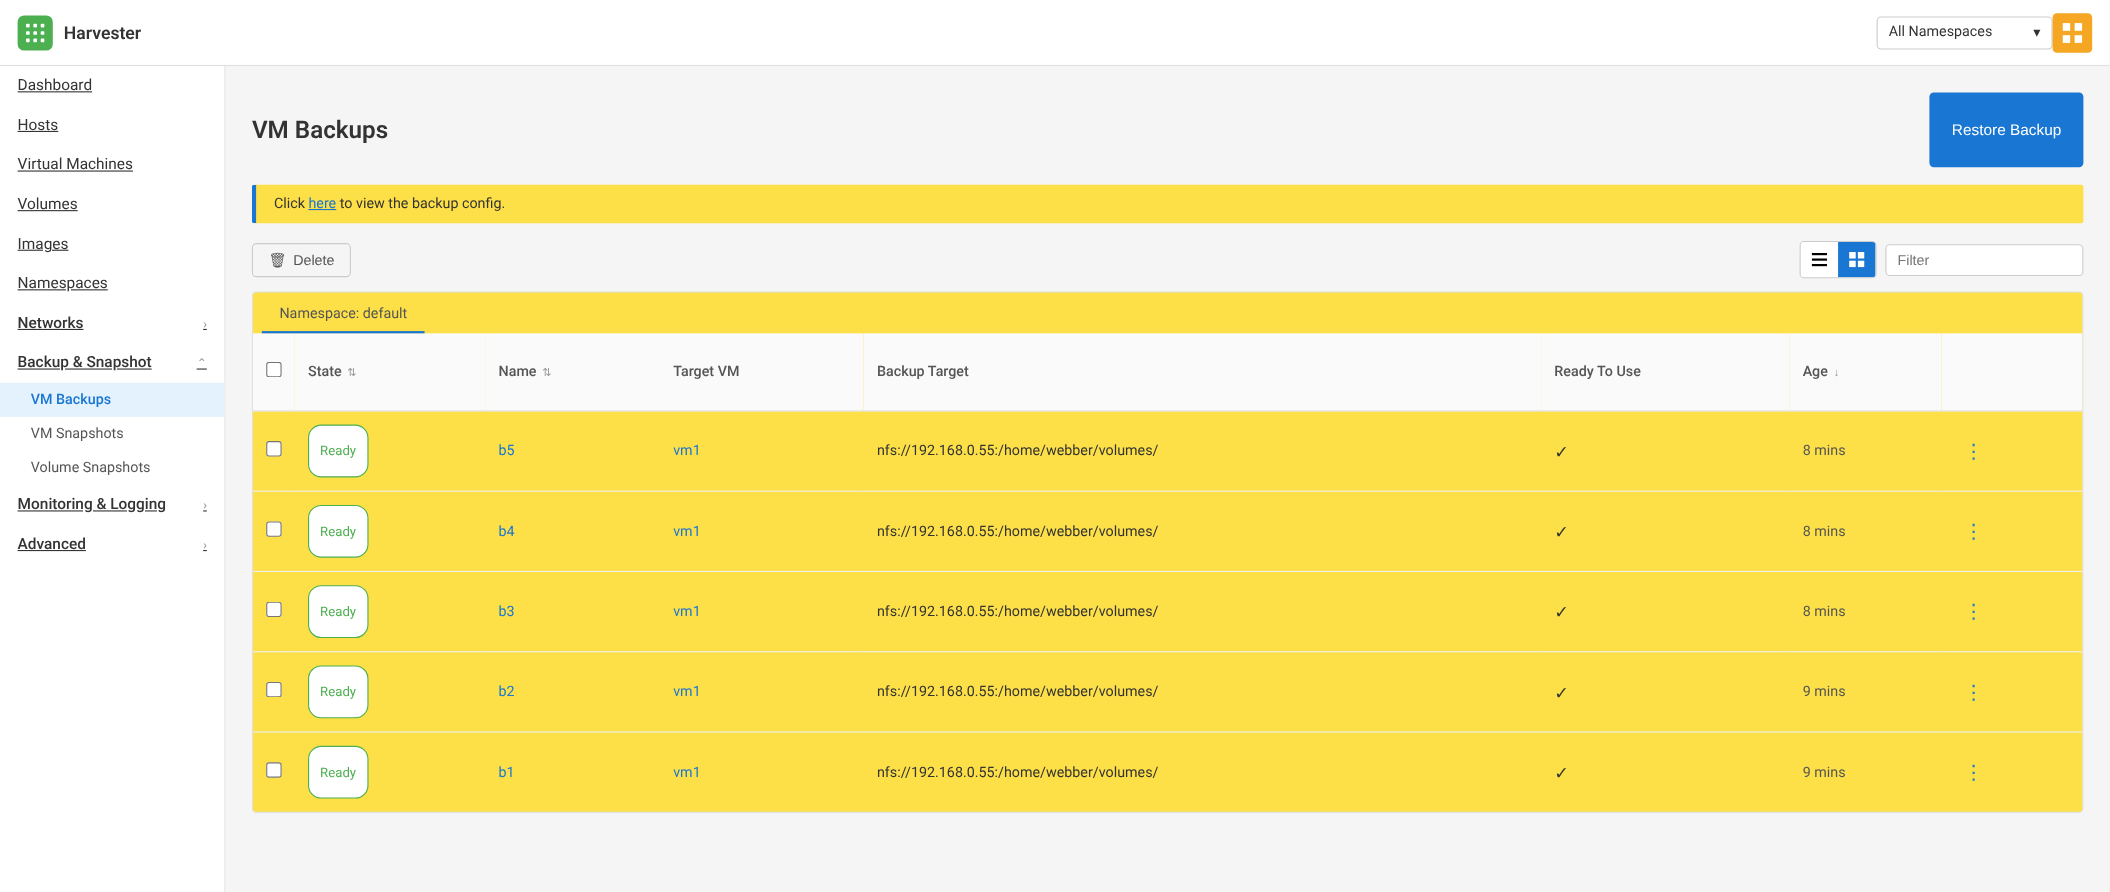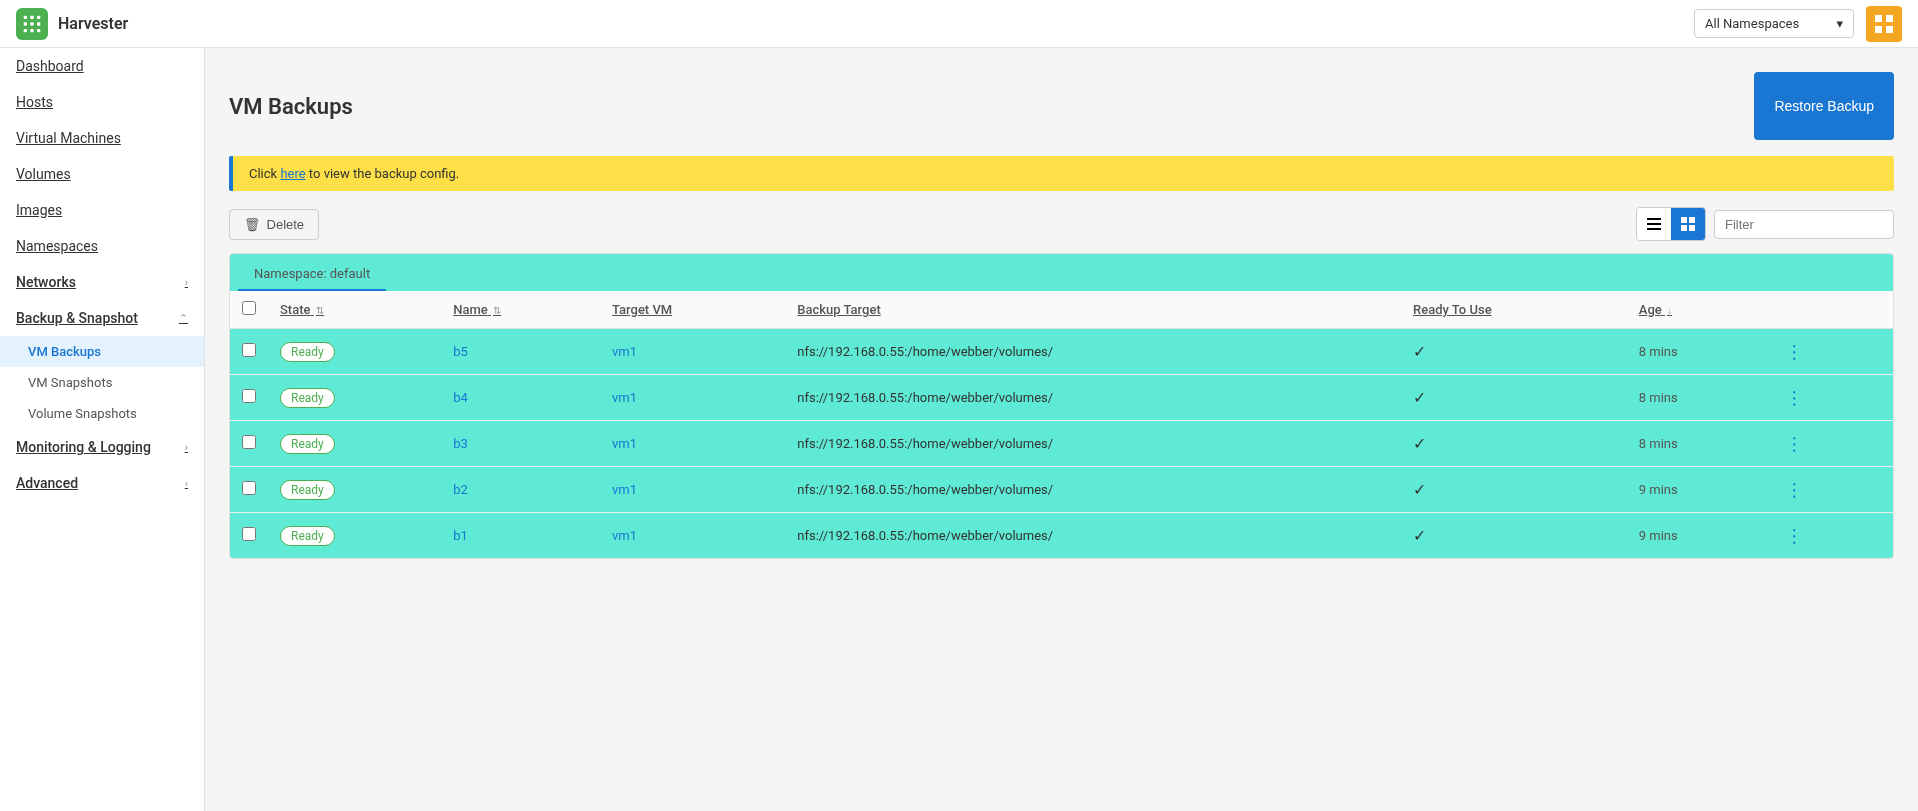--- a/index.html
+++ b/index.html
@@ -1,24 +1,24 @@
 <!DOCTYPE html>
 <html><head>
   <meta charset="utf-8">
   <style>
     * { box-sizing: border-box; margin: 0; padding: 0; }
     body { font-family: -apple-system, BlinkMacSystemFont, 'Segoe UI', Roboto, sans-serif; font-size: 14px; background: #f5f5f5; color: #333; display: flex; flex-direction: column; height: 811px; overflow: hidden; }
 
     
-    .topbar { height: 48px; background: #fff; border-bottom: 1px solid #e0e0e0; display: flex; align-items: center; justify-content: space-between; padding: 0 16px; flex-shrink: 0; }
+    .topbar { height: 60px; background: #fff; border-bottom: 1px solid #e0e0e0; display: flex; align-items: center; justify-content: space-between; padding: 0 16px; flex-shrink: 0; }
     .topbar-left { display: flex; align-items: center; gap: 10px; }
     .topbar-logo { width: 32px; height: 32px; background: #4caf50; border-radius: 6px; display: flex; align-items: center; justify-content: center; }
     .topbar-logo svg { width: 20px; height: 20px; }
     .topbar-title { font-size: 16px; font-weight: 600; color: #333; }
-    .topbar-right { display: flex; align-items: center; gap: 12px; }
+    .topbar-right { display: flex; align-items: center; }
     .namespace-select { display: flex; align-items: center; border: 1px solid #ccc; border-radius: 4px; padding: 6px 10px; background: #fff; cursor: pointer; gap: 8px; font-size: 13px; min-width: 160px; justify-content: space-between; }
     .grid-icon-btn { width: 36px; height: 36px; background: #f5a623; border-radius: 4px; display: flex; align-items: center; justify-content: center; cursor: pointer; }
 
     
     .layout { display: flex; flex: 1; overflow: hidden; }
 
     
     .sidebar { width: 205px; background: #fff; border-right: 1px solid #e0e0e0; overflow-y: auto; flex-shrink: 0; }
     .sidebar-item { padding: 10px 16px; cursor: pointer; color: #333; font-size: 14px; display: flex; align-items: center; justify-content: space-between; text-decoration: underline; }
     .sidebar-item.section { font-weight: 500; }
@@ -42,31 +42,31 @@
     .toolbar { display: flex; align-items: center; justify-content: space-between; margin-bottom: 12px; }
     .toolbar-left { display: flex; gap: 8px; }
     .delete-btn { display: flex; align-items: center; gap: 6px; background: #f5f5f5; border: 1px solid #ccc; border-radius: 4px; padding: 7px 14px; font-size: 13px; cursor: pointer; color: #555; }
     .toolbar-right { display: flex; align-items: center; gap: 8px; }
     .view-toggle { display: flex; border: 1px solid #ccc; border-radius: 4px; overflow: hidden; }
     .view-btn { width: 34px; height: 32px; display: flex; align-items: center; justify-content: center; cursor: pointer; background: #fff; border: none; }
     .view-btn.active { background: #1976d2; color: #fff; }
     .filter-input { border: 1px solid #ccc; border-radius: 4px; padding: 6px 10px; font-size: 13px; width: 180px; outline: none; background: #fff; }
 
     
-    .table-container { background: #5eead4; border-radius: 4px; border: 1px solid #e0e0e0; }
+    .table-container { background: #fde047; border-radius: 4px; border: 1px solid #e0e0e0; }
     .namespace-tab { display: inline-block; padding: 8px 16px; font-size: 13px; color: #555; border-bottom: 2px solid #1976d2; margin-left: 8px; margin-top: 4px; cursor: pointer; }
     table { width: 100%; border-collapse: collapse; }
     thead tr { background: #fafafa; border-bottom: 1px solid #e0e0e0; }
-    thead th { padding: 10px 12px; text-align: left; font-size: 13px; font-weight: 500; color: #555; white-space: nowrap; text-decoration: underline; }
+    thead th { padding: 26px 12px; text-align: left; font-size: 13px; font-weight: 500; color: #555; white-space: nowrap; }
     tbody tr { border-bottom: 1px solid #f0f0f0; }
     tbody tr:last-child { border-bottom: none; }
     tbody td { padding: 12px 12px; font-size: 13px; color: #333; vertical-align: middle; }
     .checkbox-col { width: 36px; }
     input[type="checkbox"] { cursor: pointer; width: 14px; height: 14px; }
-    .state-badge { border: 1px solid #4caf50; color: #4caf50; border-radius: 12px; padding: 2px 10px; font-size: 12px; display: inline-block; background: #fff; }
+    .state-badge { border: 1px solid #4caf50; color: #4caf50; border-radius: 12px; padding: 16px 10px; font-size: 12px; display: inline-block; background: #fff; }
     .link { color: #1976d2; cursor: pointer; text-decoration: none; }
     .check-icon { color: #333; font-size: 16px; }
     .age-col { color: #555; }
     .more-btn { color: #1976d2; cursor: pointer; font-size: 18px; padding: 4px 8px; border-radius: 4px; }
     .sort-icon { font-size: 10px; color: #999; margin-left: 2px; }
   </style>
 </head>
 <body>
 
 <div class="topbar">

